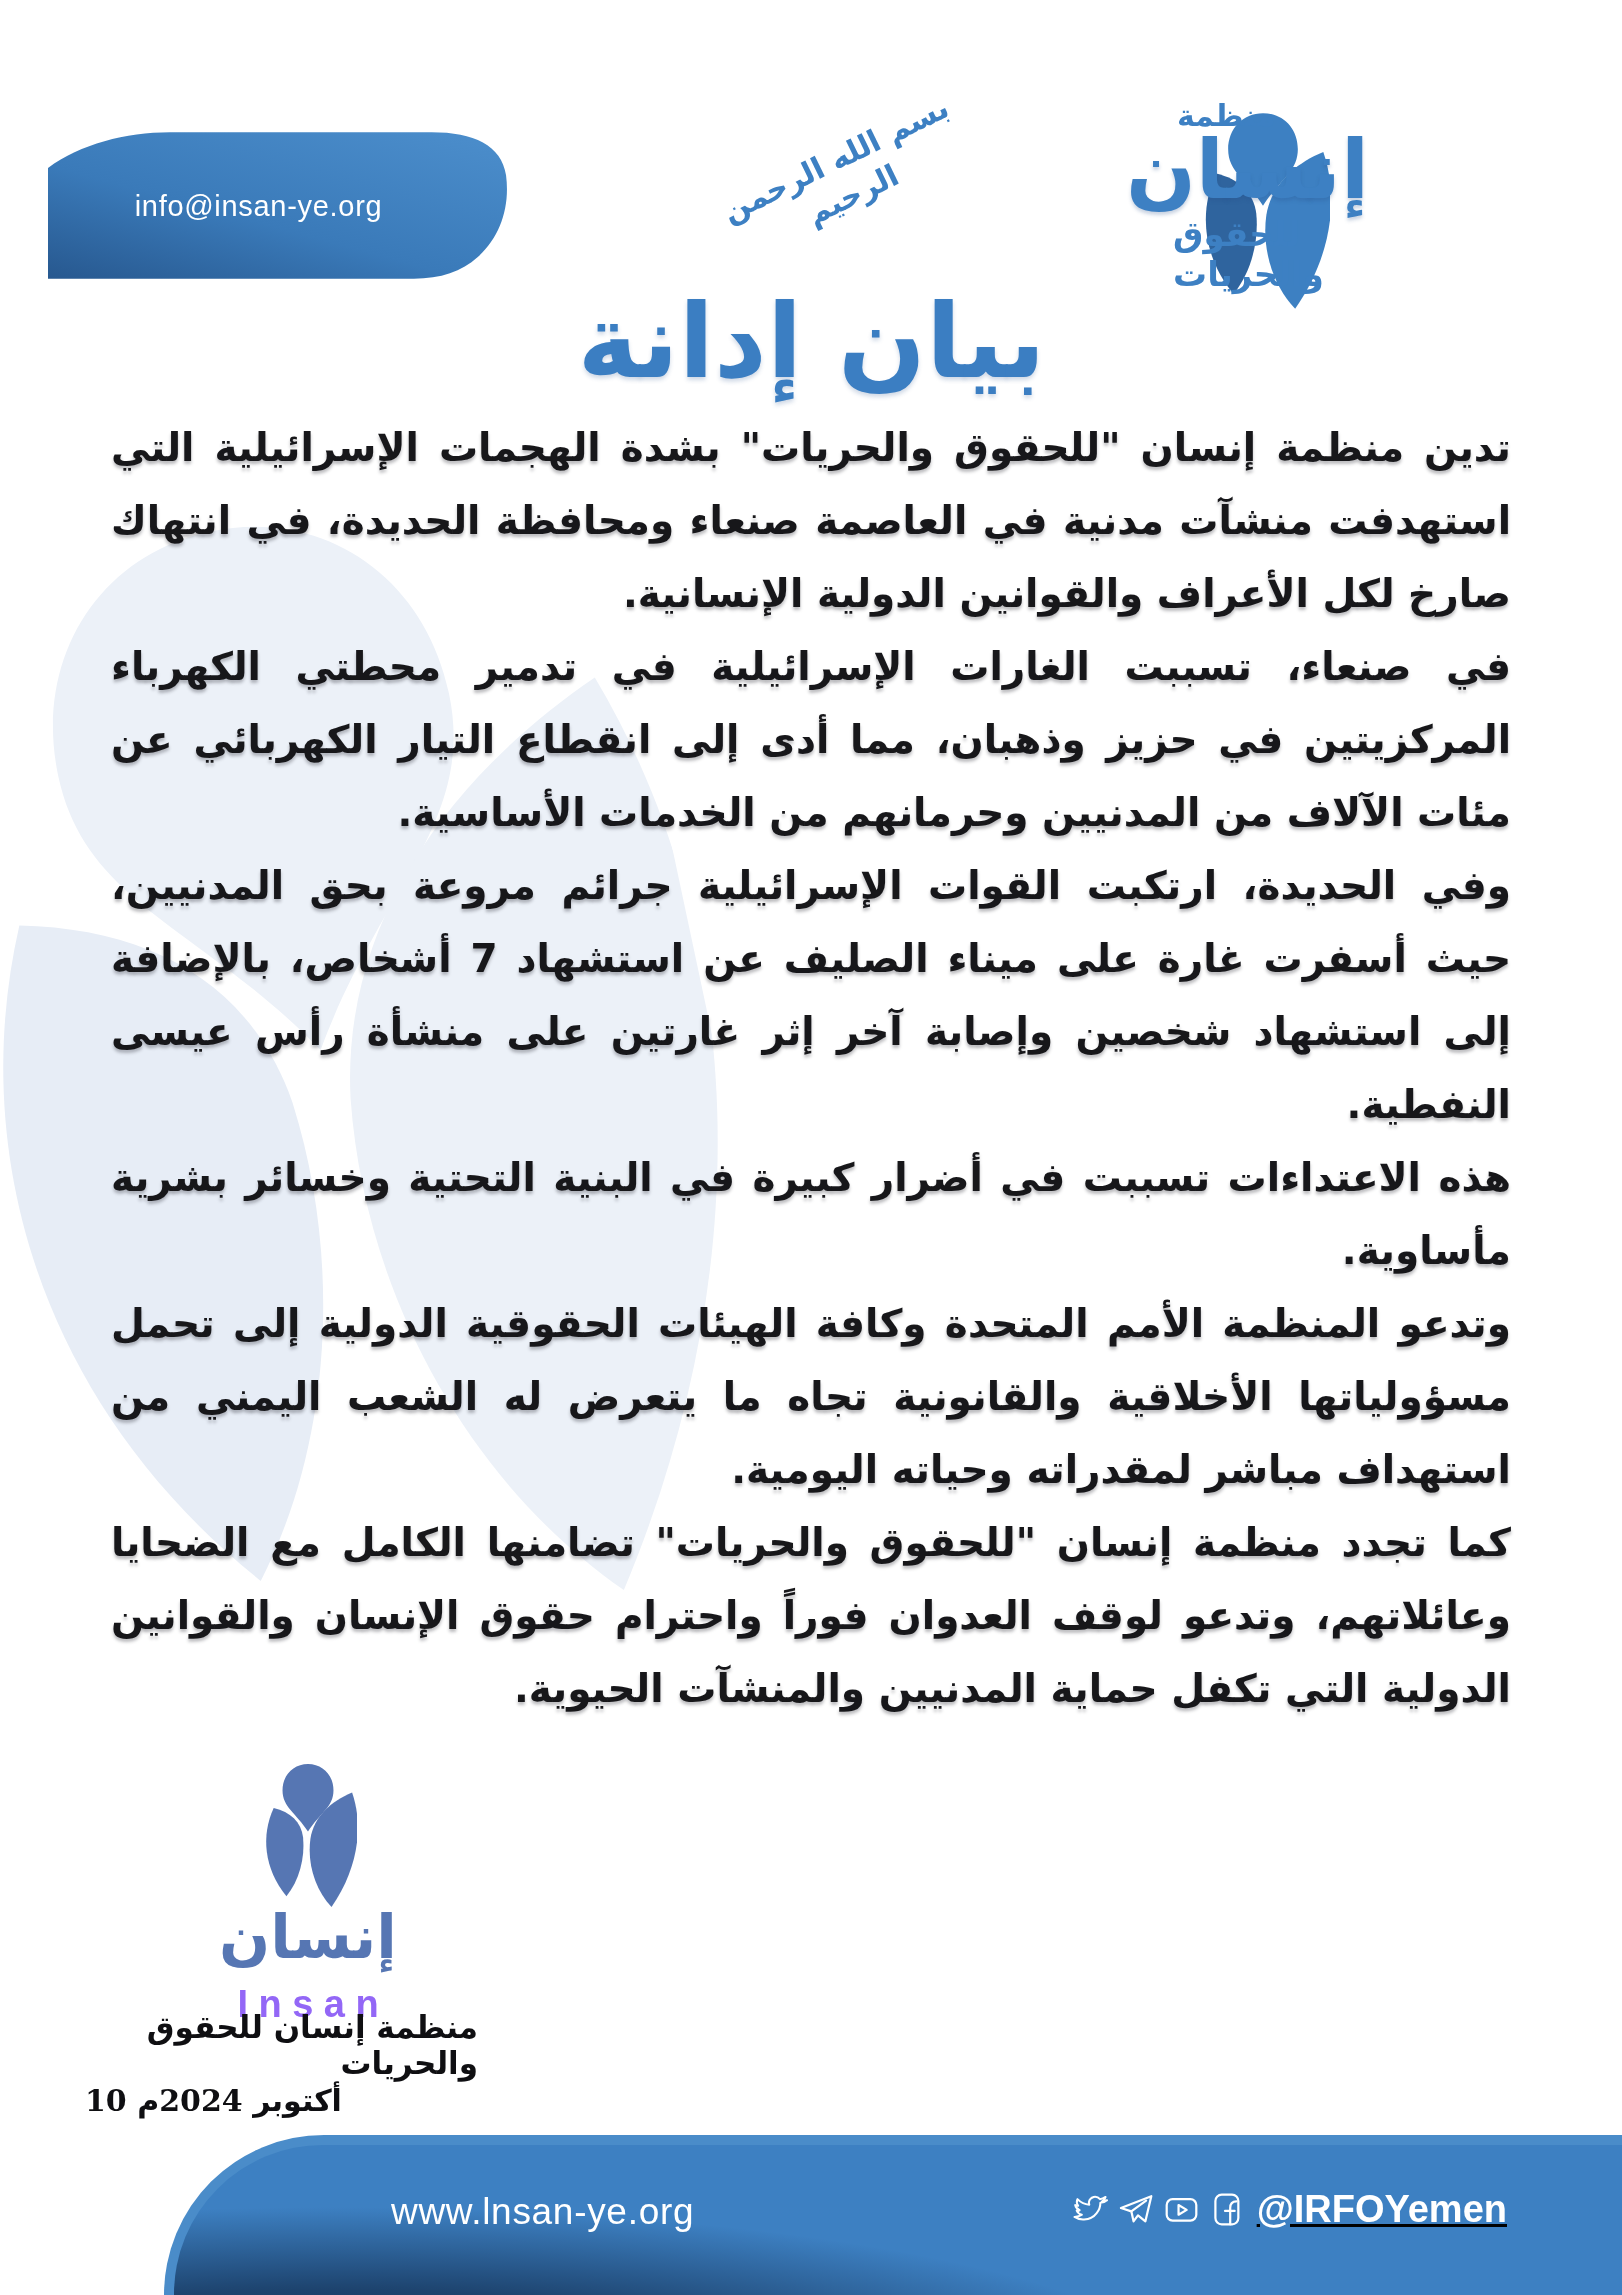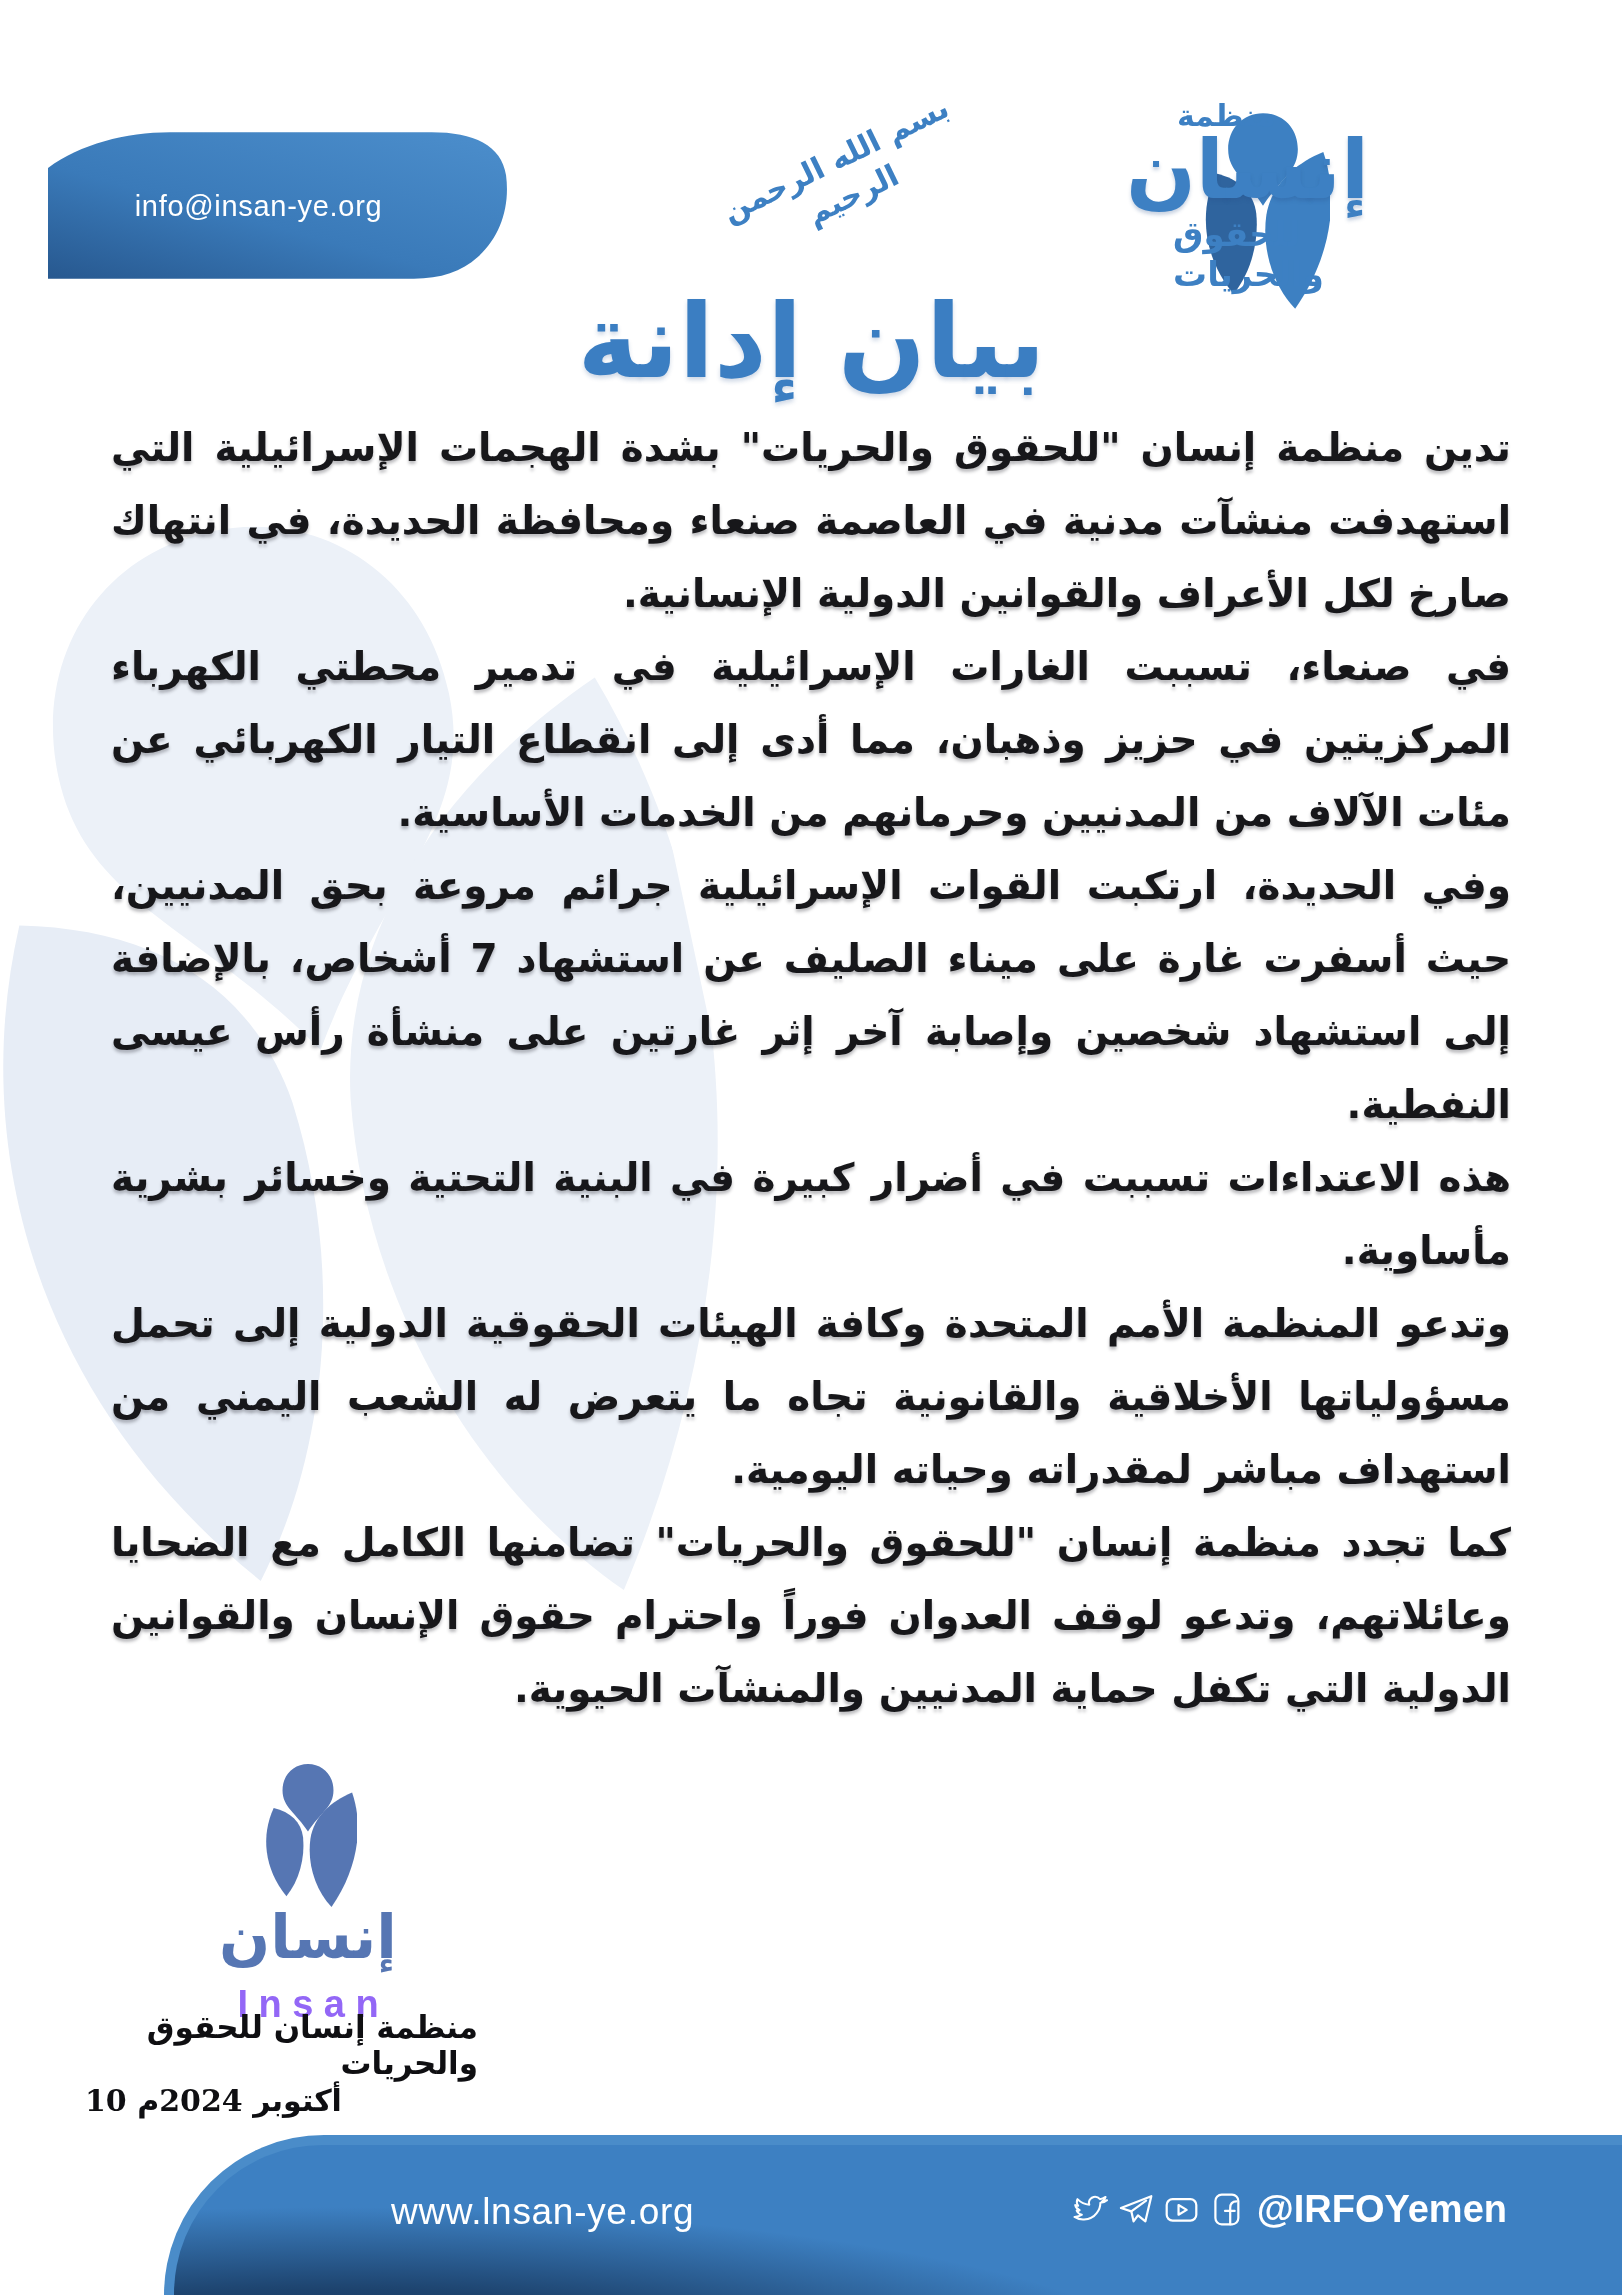--- a/index.html
+++ b/index.html
@@ -62,21 +62,21 @@
 
   
   .footer-rim { position:absolute; left:164px; top:2135px; width:1459px; height:161px;
                 background:#4a8cc9; border-top-left-radius:160px; }
   .footer-bar { position:absolute; left:174px; top:2145px; width:1449px; height:151px;
                 background:#3d80c2; border-top-left-radius:149px; overflow:hidden; }
   .footer-bar::before { content:""; position:absolute; inset:0;
                 background:radial-gradient(85% 170% at 11% 160%, #112c4e 0%, rgba(17,44,78,.72) 38%, rgba(17,44,78,0) 70%); }
   .footer-site { position:absolute; left:391px; top:2191px; color:#ffffff; font-size:37px;
                  letter-spacing:0.7px; font-family:"Liberation Sans","DejaVu Sans",sans-serif; }
-  .footer-social { position:absolute; right:116px; top:2188px; display:flex; align-items:center; gap:8px; }
+  .footer-social { position:absolute; right:116px; top:2188px; display:flex; align-items:center; gap:8px;text-decoration:underline; }
   .footer-social svg { width:37px; height:37px; display:block; }
   .footer-handle { color:#ffffff; font-size:38px; font-weight:bold; margin-left:3.9px;
                    font-family:"Liberation Sans","DejaVu Sans",sans-serif; }
 </style>
 </head>
 <body>
 
 <div class="page">
 
   <svg width="0" height="0" style="position:absolute" aria-hidden="true">

